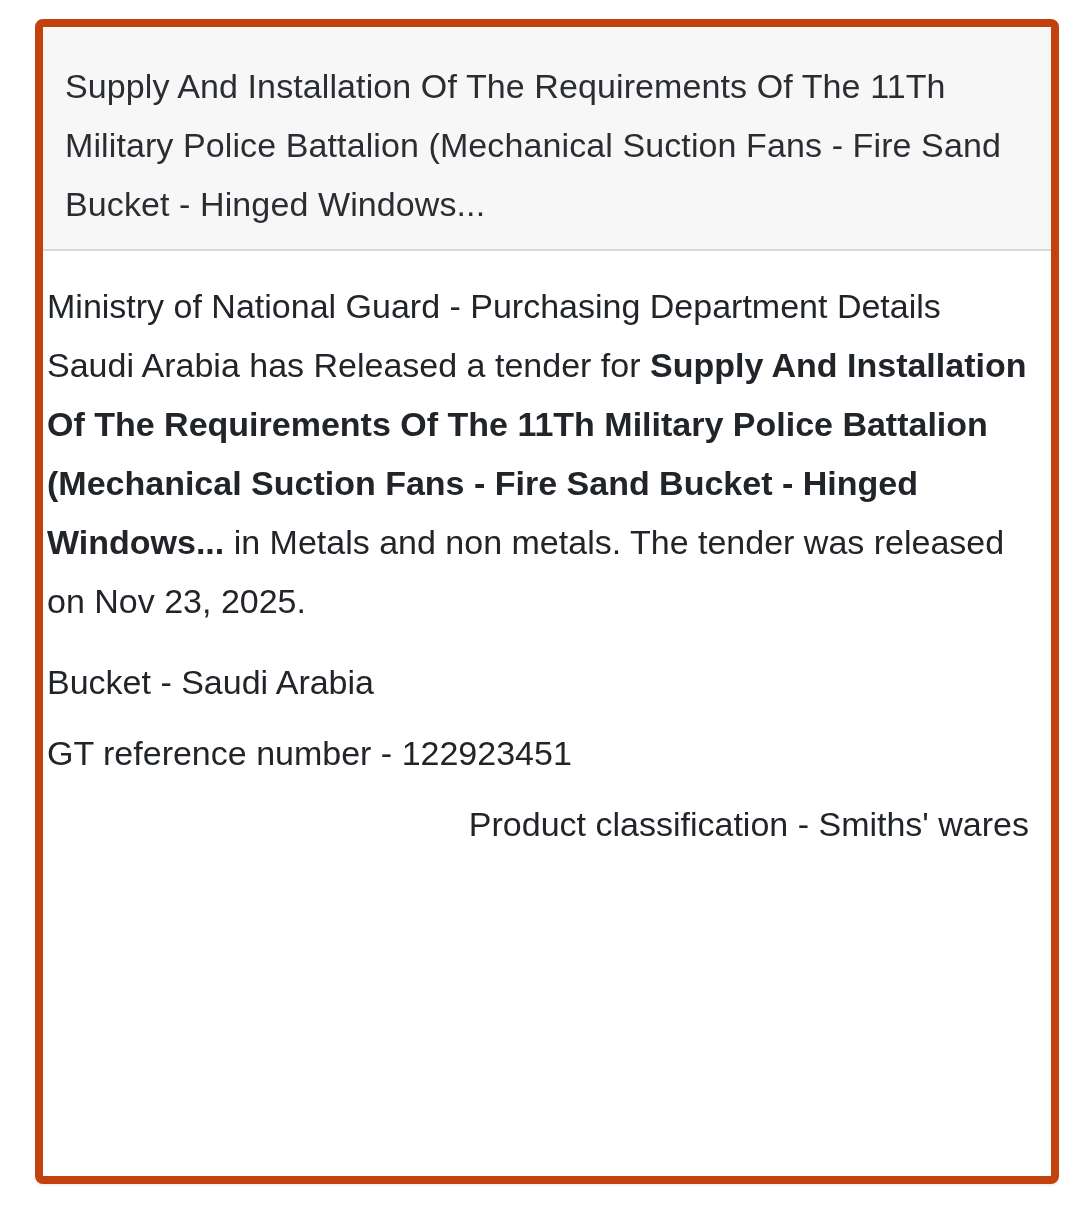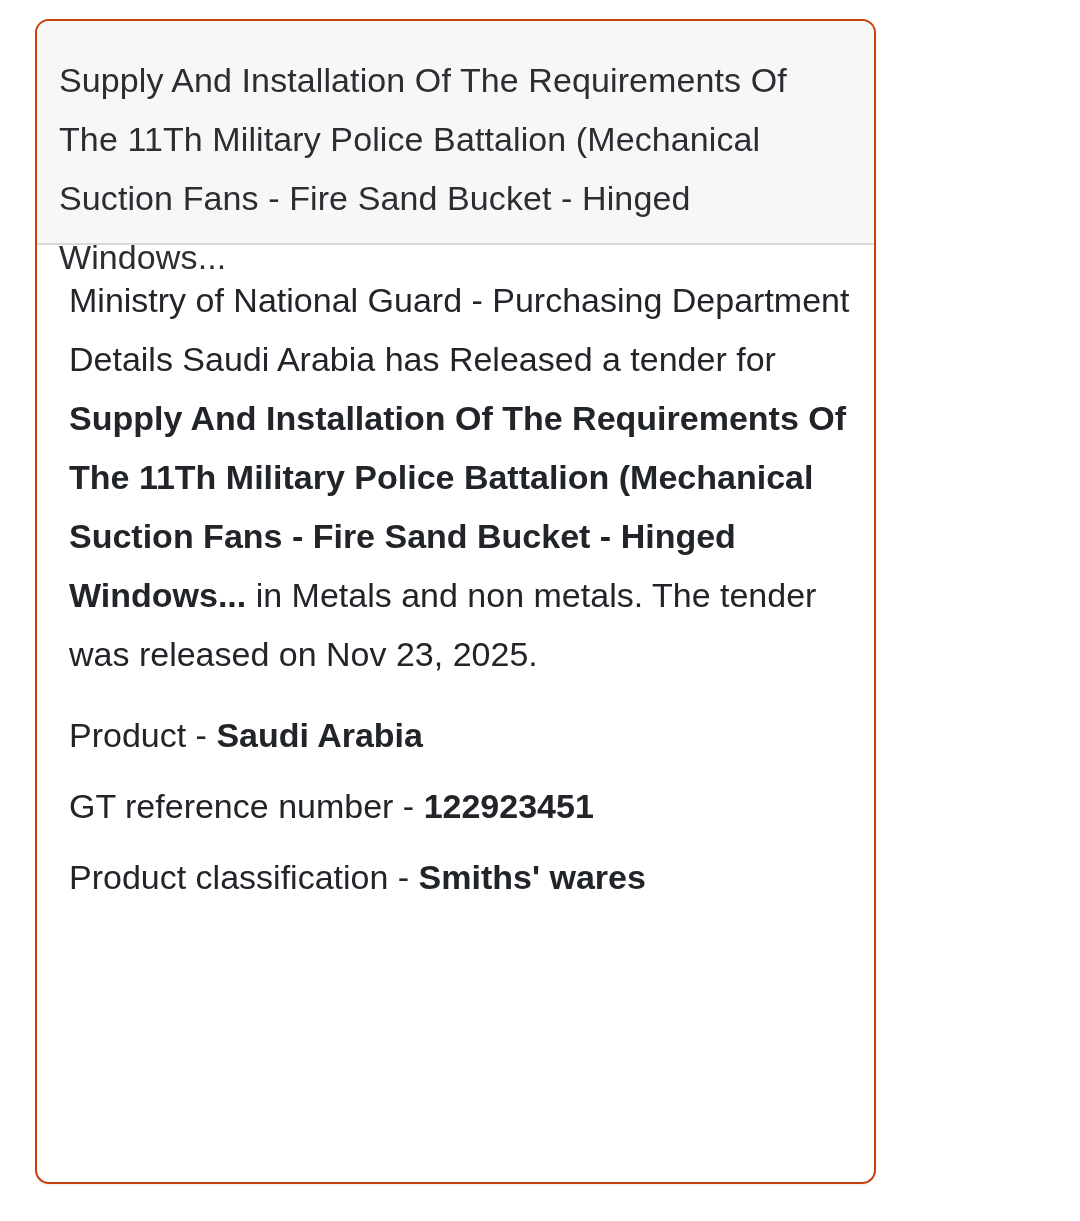--- a/index.html
+++ b/index.html
@@ -1,50 +1,50 @@
 <!DOCTYPE html>
 <html><head>
 <meta charset="utf-8">
 <style>
   html, body { margin:0; padding:0; background:#ffffff; }
   body { width:1080px; height:1221px; position:relative; font-family:"Liberation Sans", "DejaVu Sans", sans-serif; color:#212529; }
   .card {
-    position:absolute; left:35px; top:19px; width:841px; height:1165px;
-    border:2px solid #c2410c; border-radius:14px; box-sizing:border-box;
+    position:absolute; left:35px; top:19px; width:1024px; height:1165px;
+    border:8px solid #c2410c; border-radius:8px; box-sizing:border-box;
     overflow:hidden; background:#fff;
     box-shadow:0 2px 2px rgba(0,0,0,0.06);
   }
   .card-header {
     background:#f7f7f7; border-bottom:2px solid #d9d9d9;
     padding:30px 22px 0 22px; height:224px; box-sizing:border-box;
     font-size:34px; line-height:59px; color:#2a2d31; letter-spacing:0.1px;
   }
-  .card-body { padding:26px 22px 0 32px; }
+  .card-body { padding:26px 22px 0 4px; }
   .desc { font-size:34px; line-height:59px; color:#212529; margin:0; }
   .desc b { font-weight:bold; }
   .field { font-size:34px; line-height:59px; margin:0; color:#212529; }
   .field .label { font-weight:normal; }
-  .field .value { font-weight:bold; }
+  .field .value { font-weight:normal; }
   .f-country { margin-top:22px; }
   .f-summary { margin-top:12px; }
   .f-deadline { margin-top:12px; }
   .f-gt { margin-top:12px; }
-  .f-class { margin-top:12px; }
+  .f-class { margin-top:12px;text-align:right; }
 </style>
 </head>
 <body>
 
 <div class="card">
   <div class="card-header">
     <span>Supply And Installation Of The Requirements Of The 11Th Military Police Battalion (Mechanical Suction Fans - Fire Sand Bucket - Hinged Windows...</span>
   </div>
   <div class="card-body">
     <p class="desc"><span>Ministry of National Guard - Purchasing Department Details Saudi Arabia has Released a tender for </span><b>Supply And Installation Of The Requirements Of The 11Th Military Police Battalion (Mechanical Suction Fans - Fire Sand Bucket - Hinged Windows...</b><span> in Metals and non metals. The tender was released on Nov 23, 2025.</span></p>
 
-    <p class="field f-country"><span class="label">Product - </span><span class="value">Saudi Arabia</span></p>
+    <p class="field f-country"><span class="label">Bucket - </span><span class="value">Saudi Arabia</span></p>
 
 
 
     <p class="field f-gt"><span class="label">GT reference number - </span><span class="value">122923451</span></p>
 
     <p class="field f-class"><span class="label">Product classification - </span><span class="value">Smiths' wares</span></p>
   </div>
 </div>
 
 </body></html>

